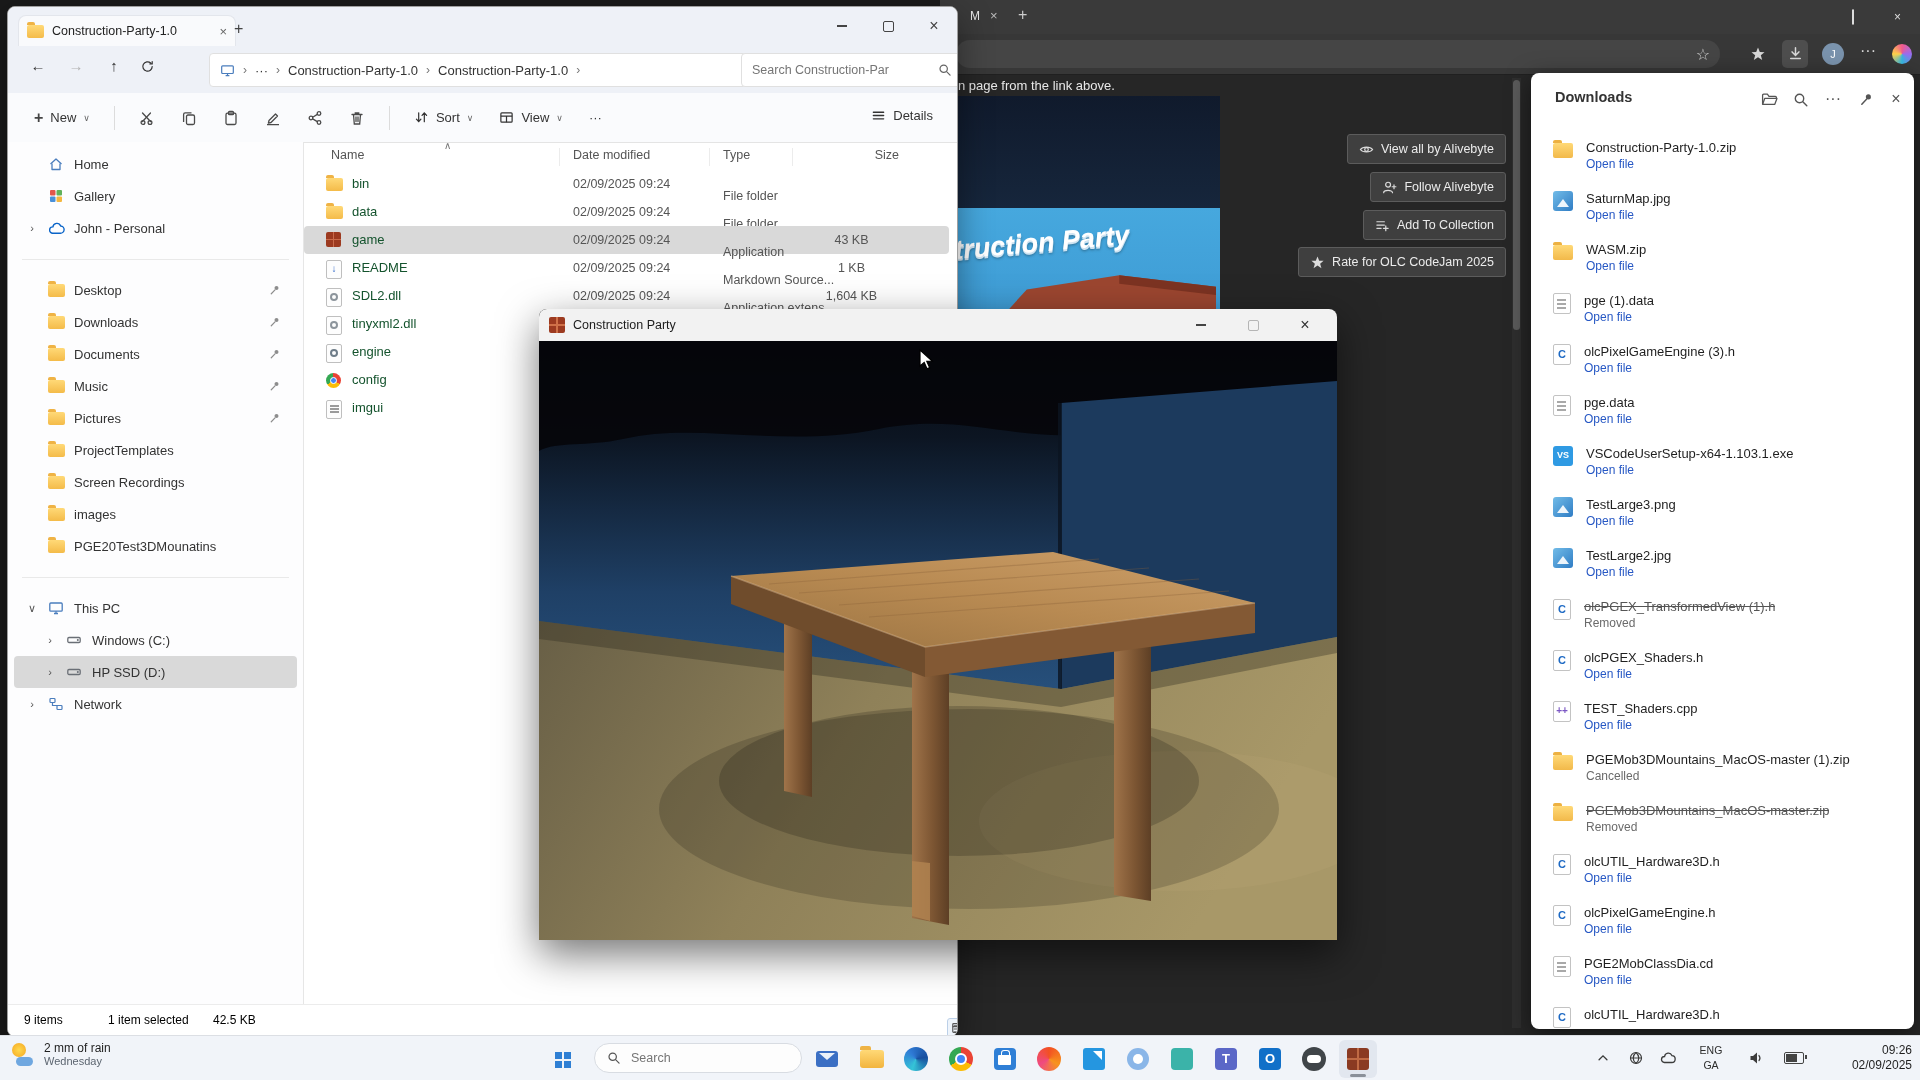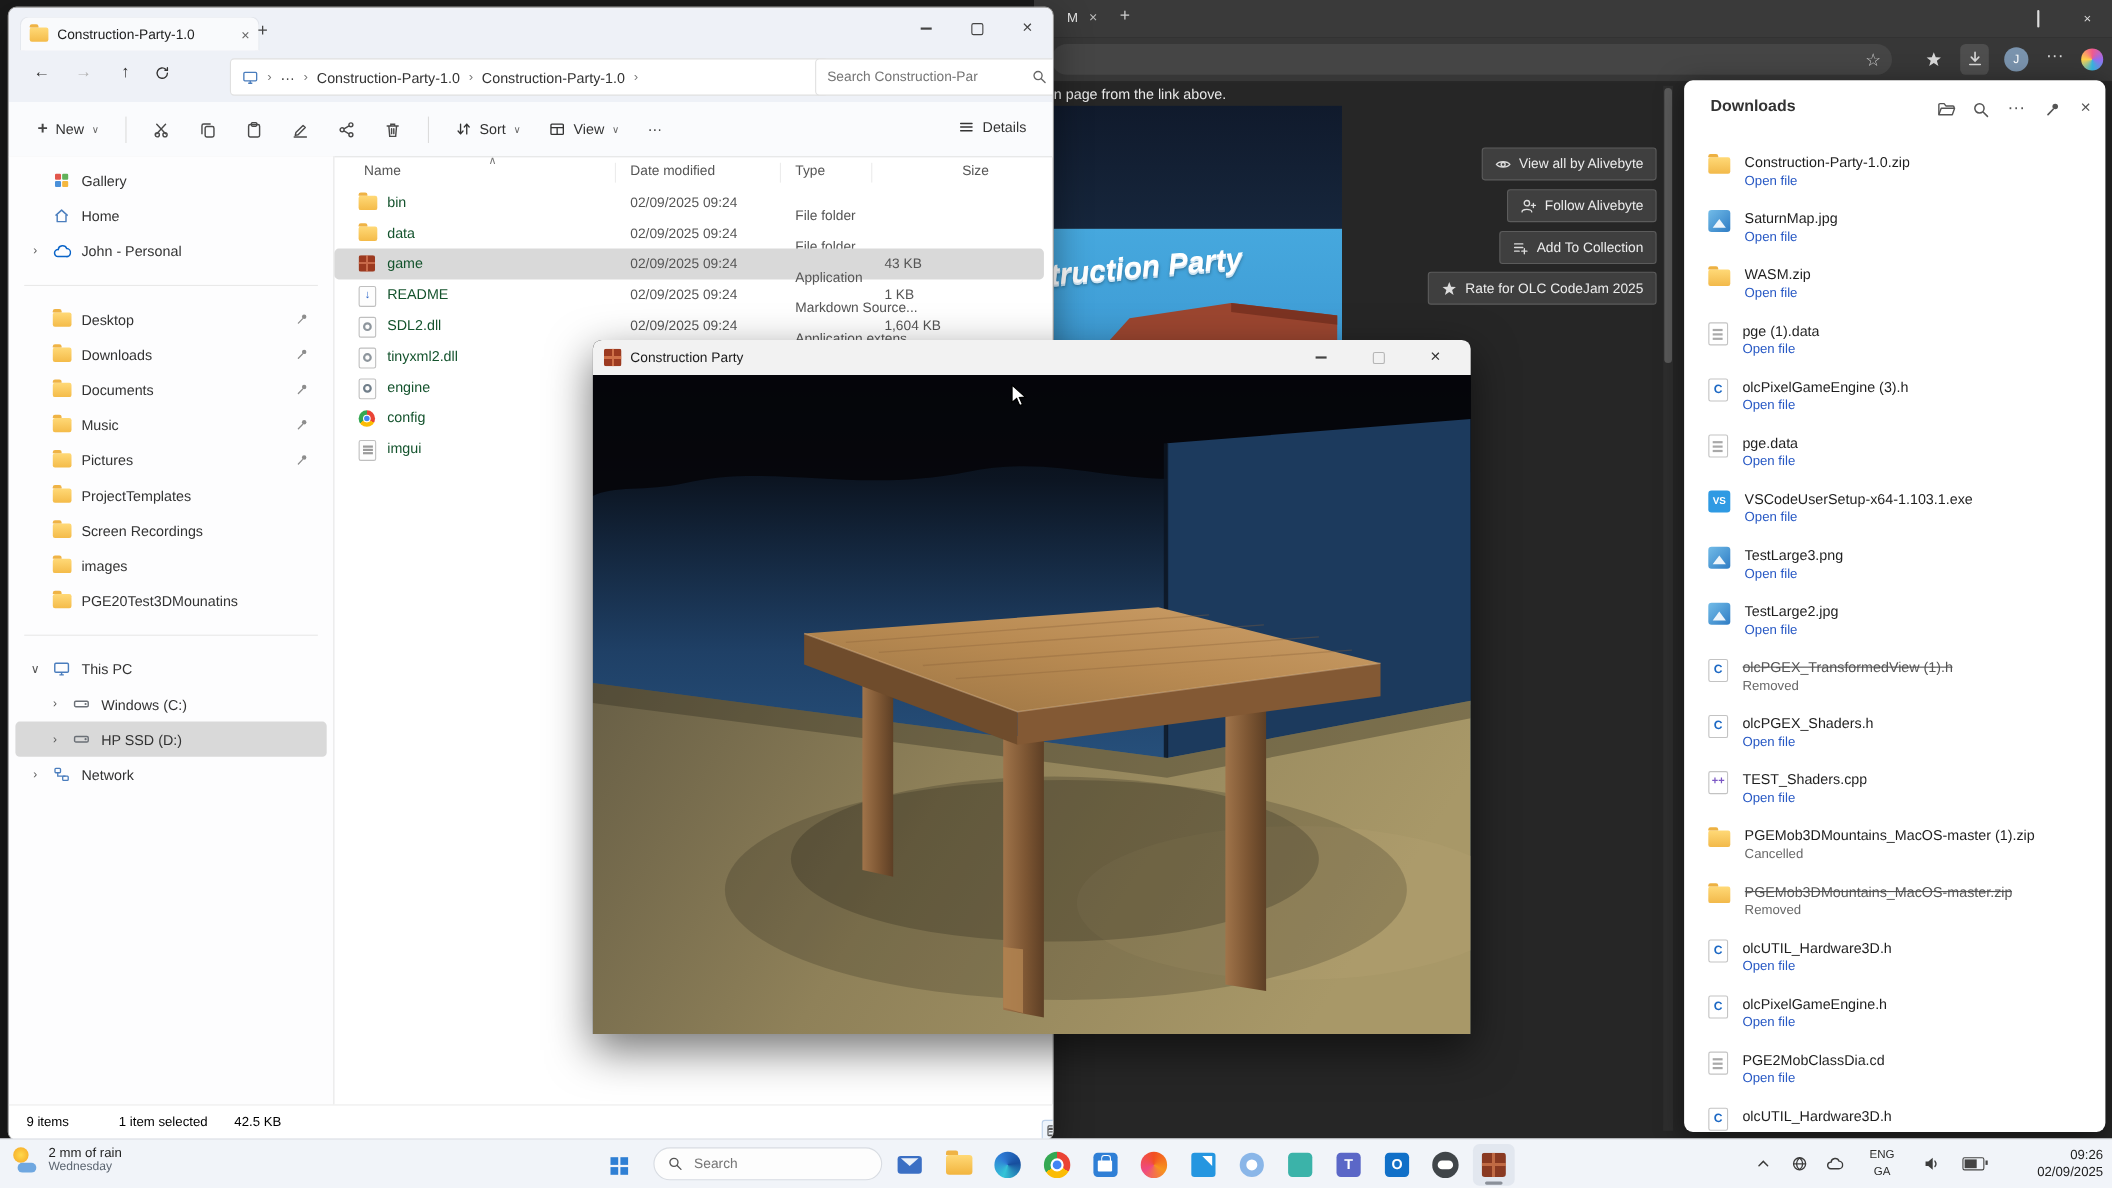--- a/index.html
+++ b/index.html
@@ -105,21 +105,21 @@
   .h-type{left:419px;}
   .h-size{left:500px;width:95px;text-align:right;}
   .h-sep{position:absolute;top:2px;width:1px;height:18px;background:#ececec;}
   .ex-rows{position:absolute;left:296px;top:163px;right:8px;}
   .fr{position:relative;height:28px;font-size:12.5px;color:#555;cursor:default;}
   .fr.sel{background:#d9d9d9;border-radius:4px;}
   .fr .fi{position:absolute;left:22px;top:6px;}
   .c-name{position:absolute;left:48px;top:6px;color:#14532d;font-size:13px;}
   .c-date{position:absolute;left:269px;top:7px;}
   .c-type{position:absolute;left:419px;top:19px;}
-  .c-size{position:absolute;left:500px;top:7px;width:95px;text-align:left;}
+  .c-size{position:absolute;left:500px;top:7px;width:95px;text-align:center;}
   .fi{display:inline-block;position:relative;}
   .fi[data-icon="folder"]{width:17px;height:13px;background:linear-gradient(#ffd977,#f4bb49);border-radius:2px;margin-top:2px;}
   .fi[data-icon="folder"]::before{content:"";position:absolute;top:-3px;left:0;width:8px;height:3px;background:#efb345;border-radius:2px 2px 0 0;}
   .fi[data-icon="app"]{width:15px;height:15px;background:#9c3a20;border-radius:2px;
     background-image:linear-gradient(90deg,transparent 44%,#c96a4a 44% 56%,transparent 56%),linear-gradient(transparent 44%,#c96a4a 44% 56%,transparent 56%);}
   .fi[data-icon="doc"],.fi[data-icon="dll"],.fi[data-icon="gear"],.fi[data-icon="text"]{width:14px;height:17px;background:#fdfdfd;border:1px solid #bfbfbf;border-radius:2px;}
   .fi[data-icon="doc"]::after{content:"↓";position:absolute;left:0;right:0;top:2px;text-align:center;font-size:10px;color:#2a64c8;font-weight:bold;}
   .fi[data-icon="dll"]::after,.fi[data-icon="gear"]::after{content:"";position:absolute;left:3px;top:4px;width:8px;height:8px;border-radius:50%;border:2.5px solid #8d959c;box-sizing:border-box;}
   .fi[data-icon="gear"]::after{border-color:#6f7d89;}
   .fi[data-icon="text"]::after{content:"";position:absolute;left:2.5px;top:4px;width:9px;height:1.5px;background:#9b9b9b;box-shadow:0 3px 0 #9b9b9b,0 6px 0 #9b9b9b;}
@@ -676,35 +676,35 @@
           <svg class="ic" width="15" height="15">
             <use href="#s-details"></use>
           </svg>
           <span>Details</span>
         </div>
     </div>
 
     <div class="ex-side">
       <div class="sb-item">
           <span class="sb-chev"></span>
+          <span class="sb-ic" style="color:#4a7dbd">
+            <svg class="ic" width="16" height="16">
+              <use href="#s-house"></use>
+            </svg>
+          </span>
+          <span class="sb-label">Home</span>
+        </div>
+      <div class="sb-item">
+          <span class="sb-chev"></span>
           <span class="sb-ic">
             <svg class="ic" width="16" height="16">
               <use href="#s-gallery"></use>
             </svg>
           </span>
           <span class="sb-label">Gallery</span>
-        </div>
-      <div class="sb-item">
-          <span class="sb-chev"></span>
-          <span class="sb-ic" style="color:#4a7dbd">
-            <svg class="ic" width="16" height="16">
-              <use href="#s-house"></use>
-            </svg>
-          </span>
-          <span class="sb-label">Home</span>
         </div>
       <div class="sb-item">
           <span class="sb-chev">›</span>
           <span class="sb-ic" style="color:#0a64c8">
             <svg class="ic" width="17" height="17">
               <use href="#s-cloud"></use>
             </svg>
           </span>
           <span class="sb-label">John - Personal</span>
         </div>

